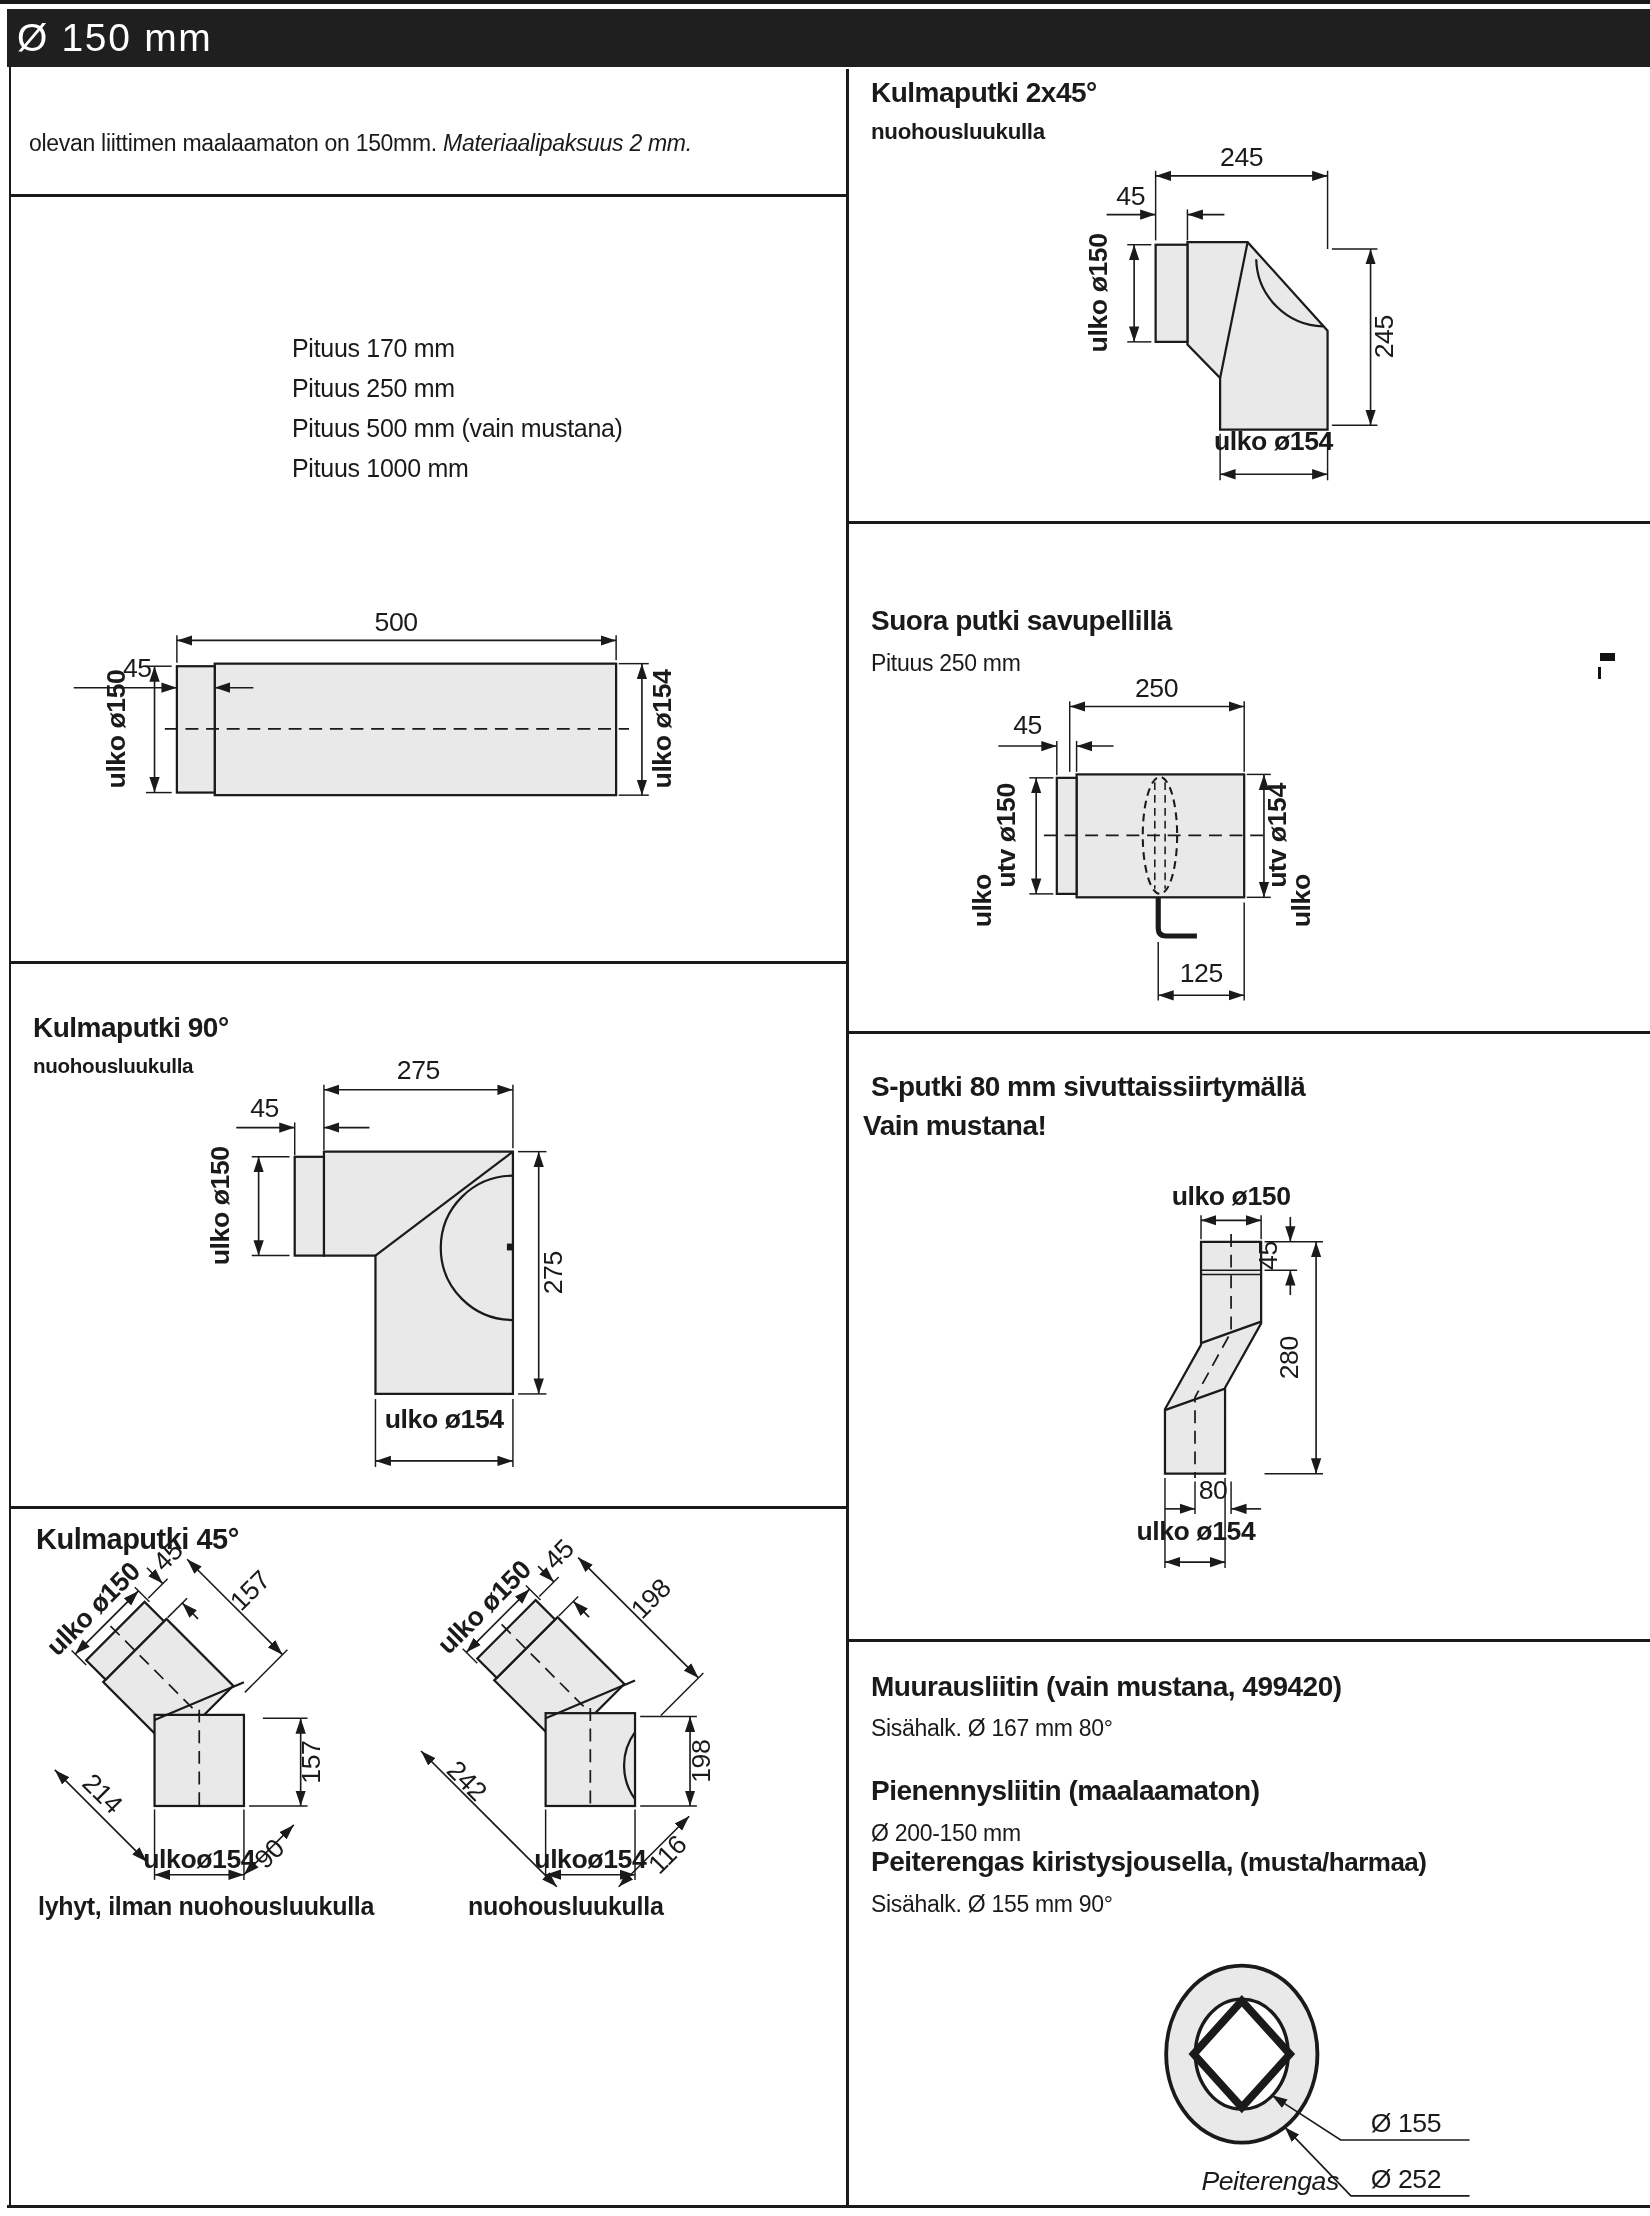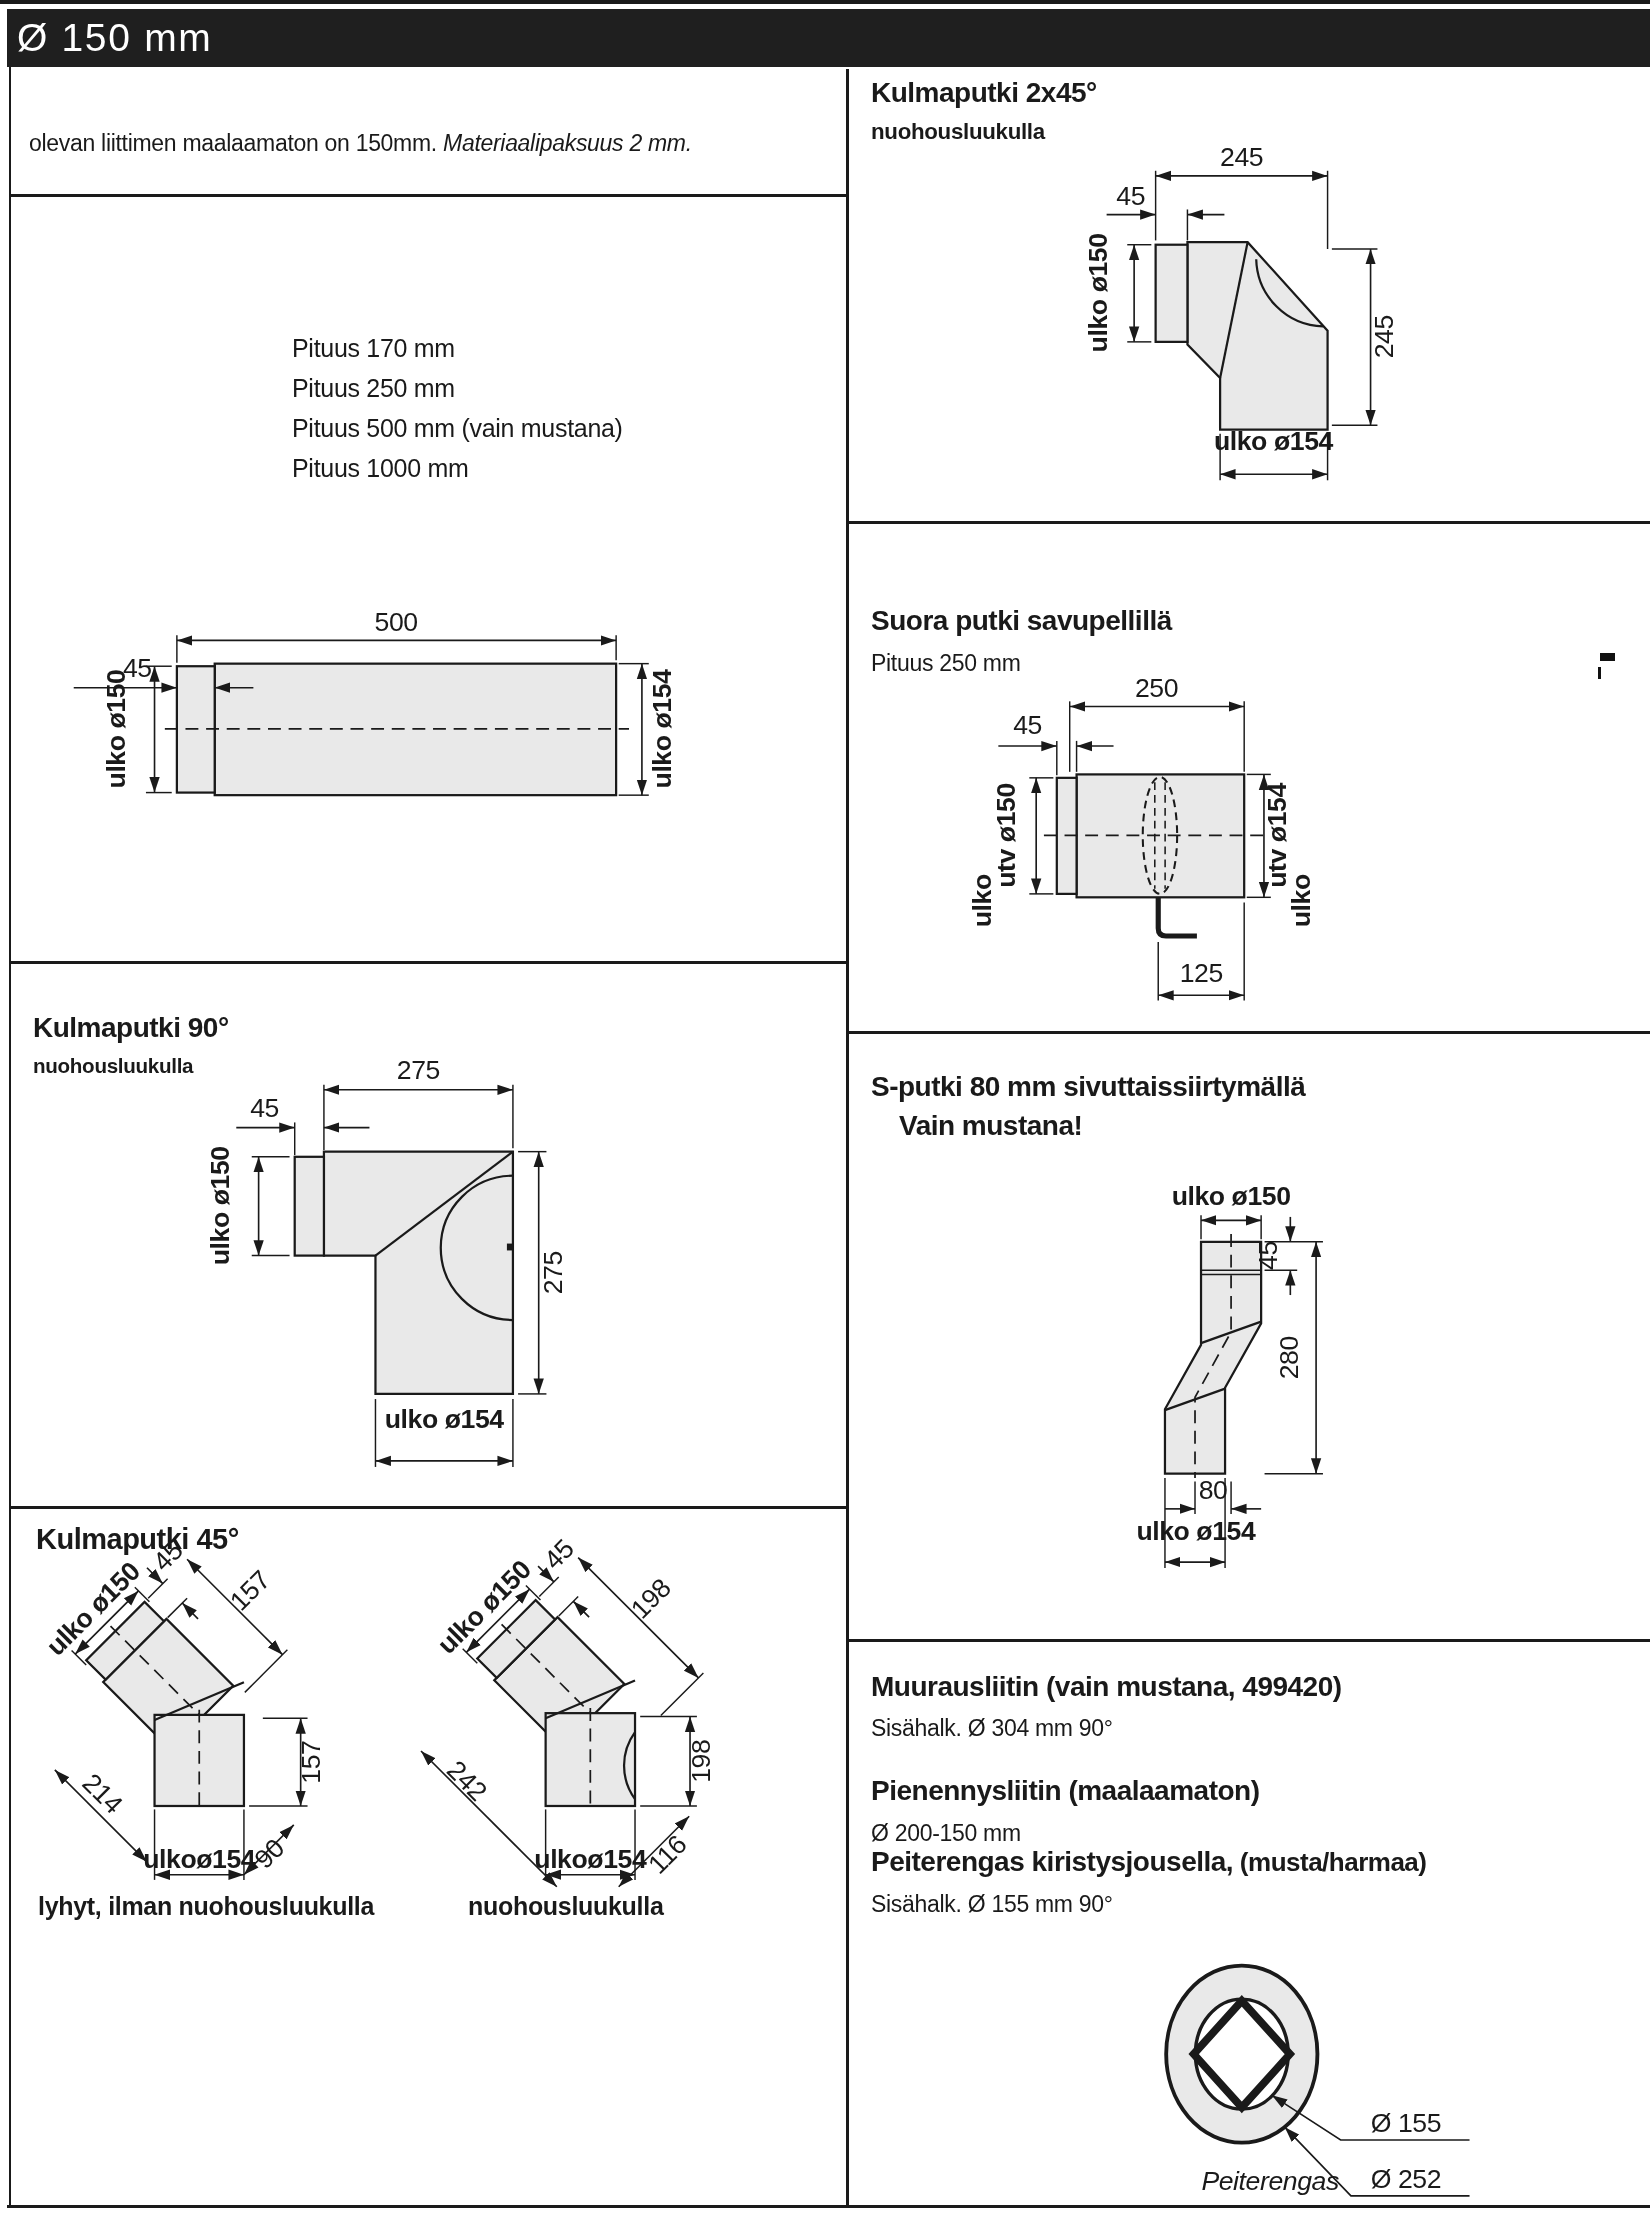--- a/index.html
+++ b/index.html
@@ -219,21 +219,21 @@
     <text class="mid b f24" transform="rotate(-90 153 258)" x="153" y="258">ulko</text>
     <line class="dim" x1="471" y1="111" x2="471" y2="254" marker-start="url(#as3)" marker-end="url(#ae3)"></line>
     <line class="ext" x1="451" y1="111" x2="479" y2="111"></line>
       <line class="ext" x1="451" y1="254" x2="479" y2="254"></line>
     <text class="mid b f27" transform="rotate(-90 497 182)" x="497" y="182">utv ø154</text>
     <text class="mid b f24" transform="rotate(-90 525 258)" x="525" y="258">ulko</text>
   </g>
 </svg>
 
 <div class="h1" style="left:871px;top:1071px">S-putki 80 mm sivuttaissiirtymällä</div>
-<div class="h1" style="left:899px;top:1110px">Vain mustana!</div>
+<div class="h1" style="left:863px;top:1110px">Vain mustana!</div>
 <svg class="diag" style="left:988px;top:1186px" width="481" height="395" viewBox="0 0 560 460">
     <defs>
       <marker id="as4" markerWidth="18" markerHeight="14" refX="0" refY="7" orient="auto" markerUnits="userSpaceOnUse">
         <path d="M18,1 L0,7 L18,13 Z" fill="#1a1a1a"></path>
       </marker>
       <marker id="ae4" markerWidth="18" markerHeight="14" refX="18" refY="7" orient="auto" markerUnits="userSpaceOnUse">
         <path d="M0,1 L18,7 L0,13 Z" fill="#1a1a1a"></path>
       </marker>
     </defs>
   <g>
@@ -348,21 +348,21 @@
     <text class="mid b f27" x="667" y="364">ulkoø154</text>
     <line class="dim" x1="615" y1="372" x2="719" y2="372" marker-start="url(#as5)" marker-end="url(#ae5)"></line>
     <line class="ext" x1="615" y1="296" x2="615" y2="378"></line>
       <line class="ext" x1="719" y1="296" x2="719" y2="378"></line>
   </g>
 </svg>
 <div class="cap" style="left:38px;top:1892px">lyhyt, ilman nuohousluukulla</div>
 <div class="cap" style="left:468px;top:1892px">nuohousluukulla</div>
 
 <div class="h1" style="left:871px;top:1671px">Muurausliitin (vain mustana, 499420)</div>
-<div class="sub" style="left:871px;top:1715px">Sisähalk. Ø 304 mm 90°</div>
+<div class="sub" style="left:871px;top:1715px">Sisähalk. Ø 167 mm 80°</div>
 <div class="h1" style="left:871px;top:1775px">Pienennysliitin (maalaamaton)</div>
 <div class="sub" style="left:871px;top:1820px">Ø 200-150 mm</div>
 <div class="h1" style="left:871px;top:1846px"><span>Peiterengas kiristysjousella,</span><span class="paren"> (musta/harmaa)</span></div>
 <div class="sub" style="left:871px;top:1891px">Sisähalk. Ø 155 mm 90°</div>
 
 <svg class="diag" style="left:1100px;top:1925px" width="550" height="284" viewBox="0 0 640 330">
     <defs>
       <marker id="as6" markerWidth="18" markerHeight="14" refX="0" refY="7" orient="auto" markerUnits="userSpaceOnUse">
         <path d="M18,1 L0,7 L18,13 Z" fill="#1a1a1a"></path>
       </marker>

